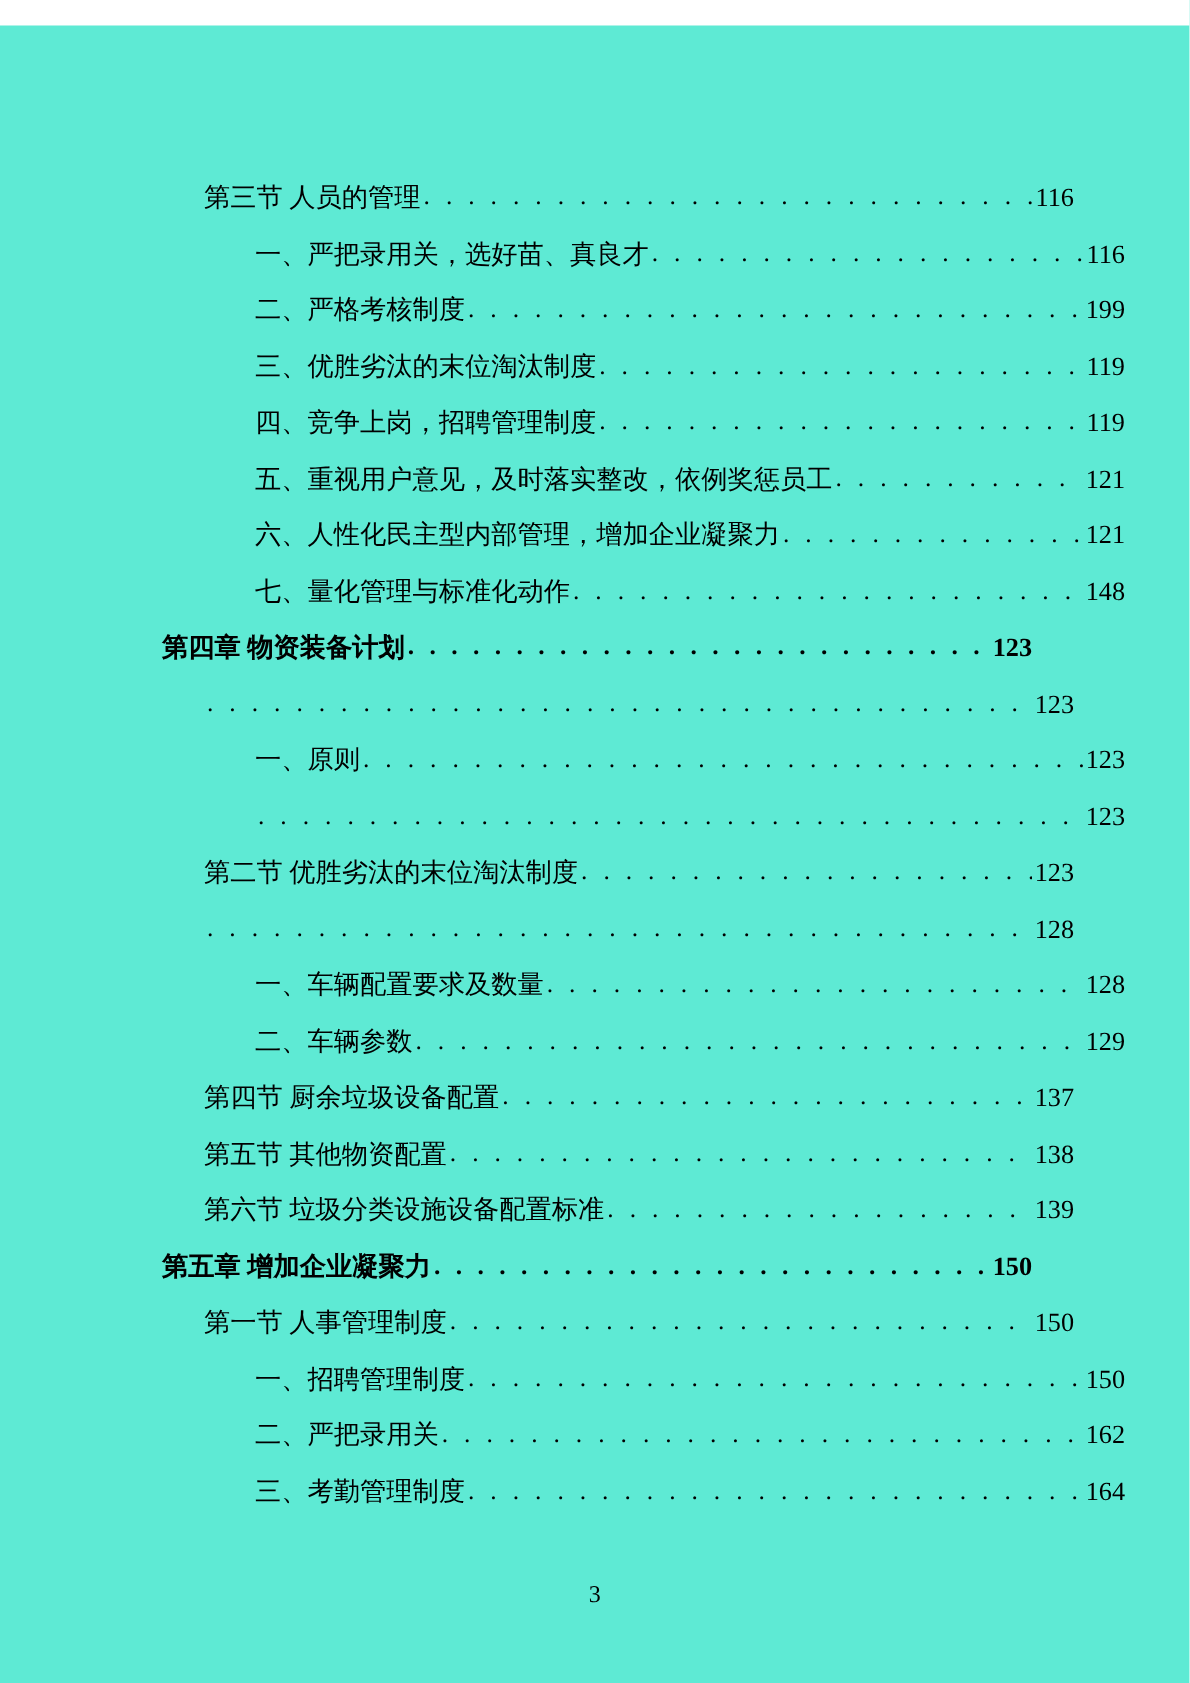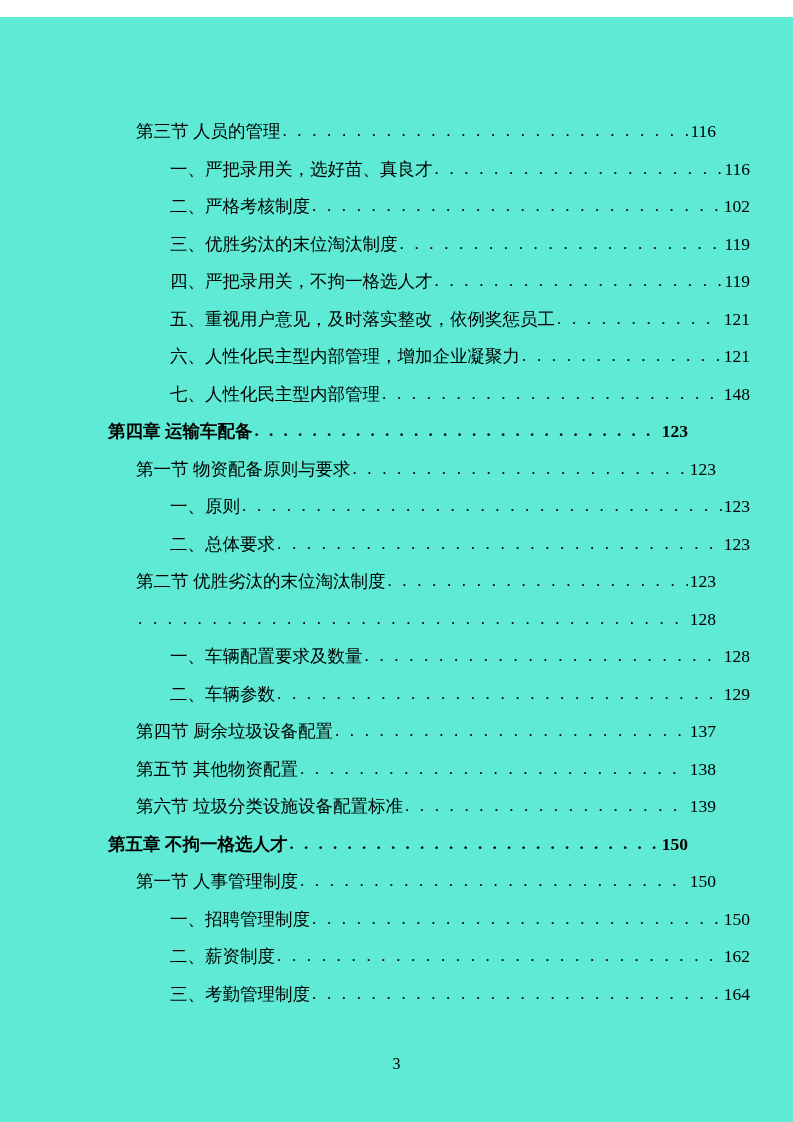--- a/index.html
+++ b/index.html
@@ -87,64 +87,62 @@
         <span class="page-no">116</span>
       </div>
       <div class="entry lvl-item">
         <span class="title">一、严把录用关，选好苗、真良才</span>
         <span class="leader">. . . . . . . . . . . . . . . . . . . . . . . . . . . . . . . . . . . . . . . . . . . . . . . . . . . . . . . . . . . . </span>
         <span class="page-no">116</span>
       </div>
       <div class="entry lvl-item">
         <span class="title">二、严格考核制度</span>
         <span class="leader">. . . . . . . . . . . . . . . . . . . . . . . . . . . . . . . . . . . . . . . . . . . . . . . . . . . . . . . . . . . . </span>
-        <span class="page-no">102</span>
+        <span class="page-no">199</span>
       </div>
       <div class="entry lvl-item">
         <span class="title">三、优胜劣汰的末位淘汰制度</span>
         <span class="leader">. . . . . . . . . . . . . . . . . . . . . . . . . . . . . . . . . . . . . . . . . . . . . . . . . . . . . . . . . . . . </span>
         <span class="page-no">119</span>
       </div>
       <div class="entry lvl-item">
-        <span class="title">四、严把录用关，不拘一格选人才</span>
+        <span class="title">四、竞争上岗，招聘管理制度</span>
         <span class="leader">. . . . . . . . . . . . . . . . . . . . . . . . . . . . . . . . . . . . . . . . . . . . . . . . . . . . . . . . . . . . </span>
         <span class="page-no">119</span>
       </div>
       <div class="entry lvl-item">
         <span class="title">五、重视用户意见，及时落实整改，依例奖惩员工</span>
         <span class="leader">. . . . . . . . . . . . . . . . . . . . . . . . . . . . . . . . . . . . . . . . . . . . . . . . . . . . . . . . . . . . </span>
         <span class="page-no">121</span>
       </div>
       <div class="entry lvl-item">
         <span class="title">六、人性化民主型内部管理，增加企业凝聚力</span>
         <span class="leader">. . . . . . . . . . . . . . . . . . . . . . . . . . . . . . . . . . . . . . . . . . . . . . . . . . . . . . . . . . . . </span>
         <span class="page-no">121</span>
       </div>
       <div class="entry lvl-item">
-        <span class="title">七、人性化民主型内部管理</span>
+        <span class="title">七、量化管理与标准化动作</span>
         <span class="leader">. . . . . . . . . . . . . . . . . . . . . . . . . . . . . . . . . . . . . . . . . . . . . . . . . . . . . . . . . . . . </span>
         <span class="page-no">148</span>
       </div>
       <div class="entry lvl-chapter">
-        <span class="title">第四章  运输车配备</span>
-        <span class="leader">. . . . . . . . . . . . . . . . . . . . . . . . . . . . . . . . . . . . . . . . . . . . . . . . . . . . . . . . . . . . </span>
-        <span class="page-no">123</span>
-      </div>
-      <div class="entry lvl-section">
-        <span class="title">第一节  物资配备原则与要求</span>
+        <span class="title">第四章  物资装备计划</span>
+        <span class="leader">. . . . . . . . . . . . . . . . . . . . . . . . . . . . . . . . . . . . . . . . . . . . . . . . . . . . . . . . . . . . </span>
+        <span class="page-no">123</span>
+      </div>
+      <div class="entry lvl-section">
         <span class="leader">. . . . . . . . . . . . . . . . . . . . . . . . . . . . . . . . . . . . . . . . . . . . . . . . . . . . . . . . . . . . </span>
         <span class="page-no">123</span>
       </div>
       <div class="entry lvl-item">
         <span class="title">一、原则</span>
         <span class="leader">. . . . . . . . . . . . . . . . . . . . . . . . . . . . . . . . . . . . . . . . . . . . . . . . . . . . . . . . . . . . </span>
         <span class="page-no">123</span>
       </div>
       <div class="entry lvl-item">
-        <span class="title">二、总体要求</span>
         <span class="leader">. . . . . . . . . . . . . . . . . . . . . . . . . . . . . . . . . . . . . . . . . . . . . . . . . . . . . . . . . . . . </span>
         <span class="page-no">123</span>
       </div>
       <div class="entry lvl-section">
         <span class="title">第二节  优胜劣汰的末位淘汰制度</span>
         <span class="leader">. . . . . . . . . . . . . . . . . . . . . . . . . . . . . . . . . . . . . . . . . . . . . . . . . . . . . . . . . . . . </span>
         <span class="page-no">123</span>
       </div>
       <div class="entry lvl-section">
         <span class="leader">. . . . . . . . . . . . . . . . . . . . . . . . . . . . . . . . . . . . . . . . . . . . . . . . . . . . . . . . . . . . </span>
@@ -169,36 +167,36 @@
         <span class="title">第五节  其他物资配置</span>
         <span class="leader">. . . . . . . . . . . . . . . . . . . . . . . . . . . . . . . . . . . . . . . . . . . . . . . . . . . . . . . . . . . . </span>
         <span class="page-no">138</span>
       </div>
       <div class="entry lvl-section">
         <span class="title">第六节  垃圾分类设施设备配置标准</span>
         <span class="leader">. . . . . . . . . . . . . . . . . . . . . . . . . . . . . . . . . . . . . . . . . . . . . . . . . . . . . . . . . . . . </span>
         <span class="page-no">139</span>
       </div>
       <div class="entry lvl-chapter">
-        <span class="title">第五章  不拘一格选人才</span>
+        <span class="title">第五章  增加企业凝聚力</span>
         <span class="leader">. . . . . . . . . . . . . . . . . . . . . . . . . . . . . . . . . . . . . . . . . . . . . . . . . . . . . . . . . . . . </span>
         <span class="page-no">150</span>
       </div>
       <div class="entry lvl-section">
         <span class="title">第一节  人事管理制度</span>
         <span class="leader">. . . . . . . . . . . . . . . . . . . . . . . . . . . . . . . . . . . . . . . . . . . . . . . . . . . . . . . . . . . . </span>
         <span class="page-no">150</span>
       </div>
       <div class="entry lvl-item">
         <span class="title">一、招聘管理制度</span>
         <span class="leader">. . . . . . . . . . . . . . . . . . . . . . . . . . . . . . . . . . . . . . . . . . . . . . . . . . . . . . . . . . . . </span>
         <span class="page-no">150</span>
       </div>
       <div class="entry lvl-item">
-        <span class="title">二、薪资制度</span>
+        <span class="title">二、严把录用关</span>
         <span class="leader">. . . . . . . . . . . . . . . . . . . . . . . . . . . . . . . . . . . . . . . . . . . . . . . . . . . . . . . . . . . . </span>
         <span class="page-no">162</span>
       </div>
       <div class="entry lvl-item">
         <span class="title">三、考勤管理制度</span>
         <span class="leader">. . . . . . . . . . . . . . . . . . . . . . . . . . . . . . . . . . . . . . . . . . . . . . . . . . . . . . . . . . . . </span>
         <span class="page-no">164</span>
       </div>
     </div>
   <div class="page-number-footer">3</div>

